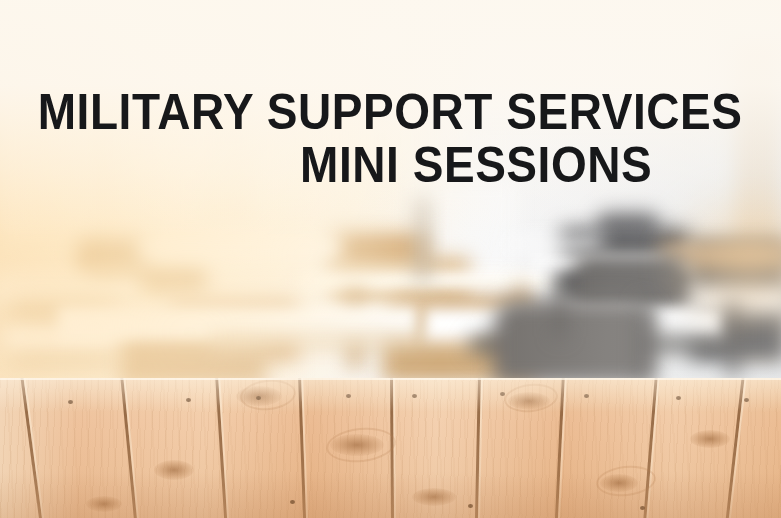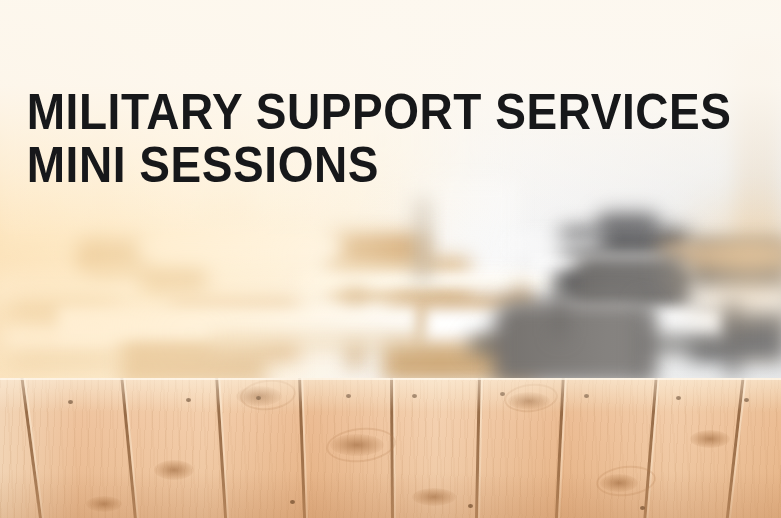--- a/index.html
+++ b/index.html
@@ -165,24 +165,24 @@
     background: linear-gradient(to bottom,
       rgba(253,248,239,0.97) 0%,
       rgba(253,248,240,0.90) 36%,
       rgba(253,249,242,0.42) 72%,
       rgba(255,255,255,0.0) 100%);
   }
 
   
   .headline {
     position: absolute;
-    left: 0;
+    left: 11px;
     top: 86px;
     width: 668px;
-    text-align: left;
+    text-align: right;
     z-index: 6;
   }
   .headline-line {
     display: block;
     color: #17181a;
     font-family: "Liberation Sans", sans-serif;
     font-weight: 700;
     font-size: 50px;
     line-height: 53px;
     letter-spacing: 0.6px;

